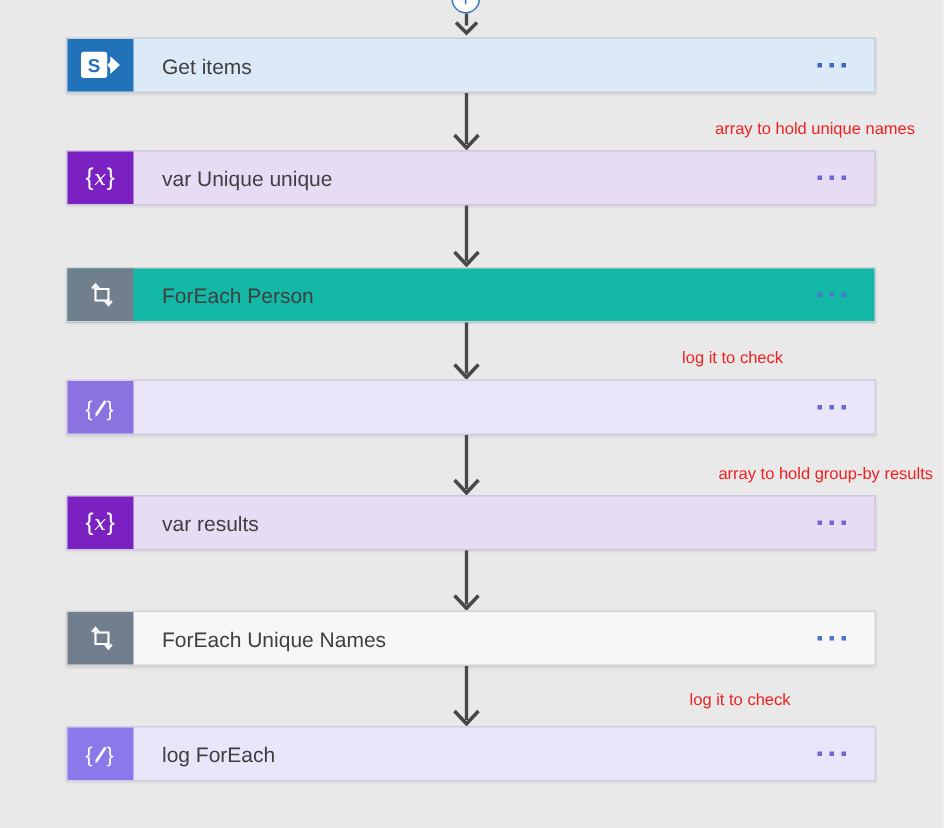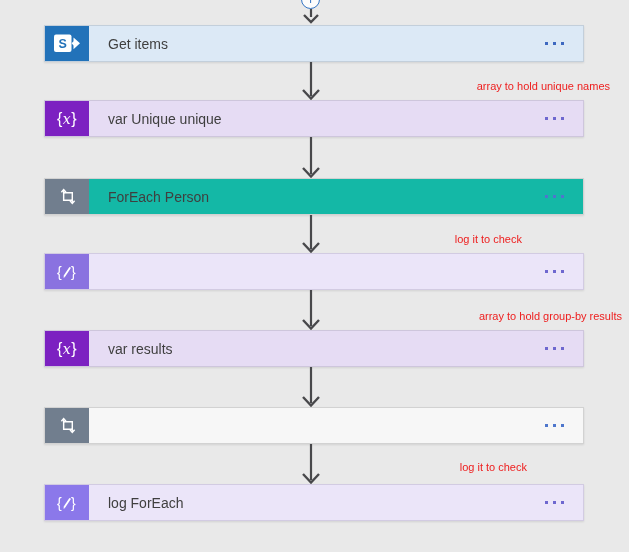--- a/index.html
+++ b/index.html
@@ -164,20 +164,21 @@
   <div class="node" style="top: 407px; background: rgb(247, 247, 247); border-color: rgb(210, 210, 210);">
     <div class="icon" style="background: rgb(113, 126, 142);">
       <svg width="23" height="23" viewBox="0 0 24 24">
         <path d="M8 8 H17 V16 H8 Z" fill="none" stroke="#fff" stroke-width="1.5"></path>
         <path d="M8 9 V5.2" stroke="#fff" stroke-width="1.5"></path>
         <path d="M5.6 7.6 L8 4.8 L10.4 7.6" fill="none" stroke="#fff" stroke-width="1.5"></path>
         <path d="M17 15 V18.8" stroke="#fff" stroke-width="1.5"></path>
         <path d="M14.6 16.4 L17 19.2 L19.4 16.4" fill="none" stroke="#fff" stroke-width="1.5"></path>
       </svg>
     </div>
+    <span class="label">ForEach Unique Names</span>
     <span class="menu">
         <i class="dot" style="background: rgb(78, 118, 204);"></i>
         <i class="dot" style="background: rgb(78, 118, 204);"></i>
         <i class="dot" style="background: rgb(78, 118, 204);"></i>
       </span>
   </div>
 
   <svg class="arrow" style="top:444px;height:40px" width="26" height="40">
     <line x1="13" y1="0" x2="13" y2="36" stroke-width="2.2" stroke="#48484b"></line>
     <polyline points="5,30 13,38.5 21,30" stroke-width="2.4" stroke="#48484b"></polyline>

